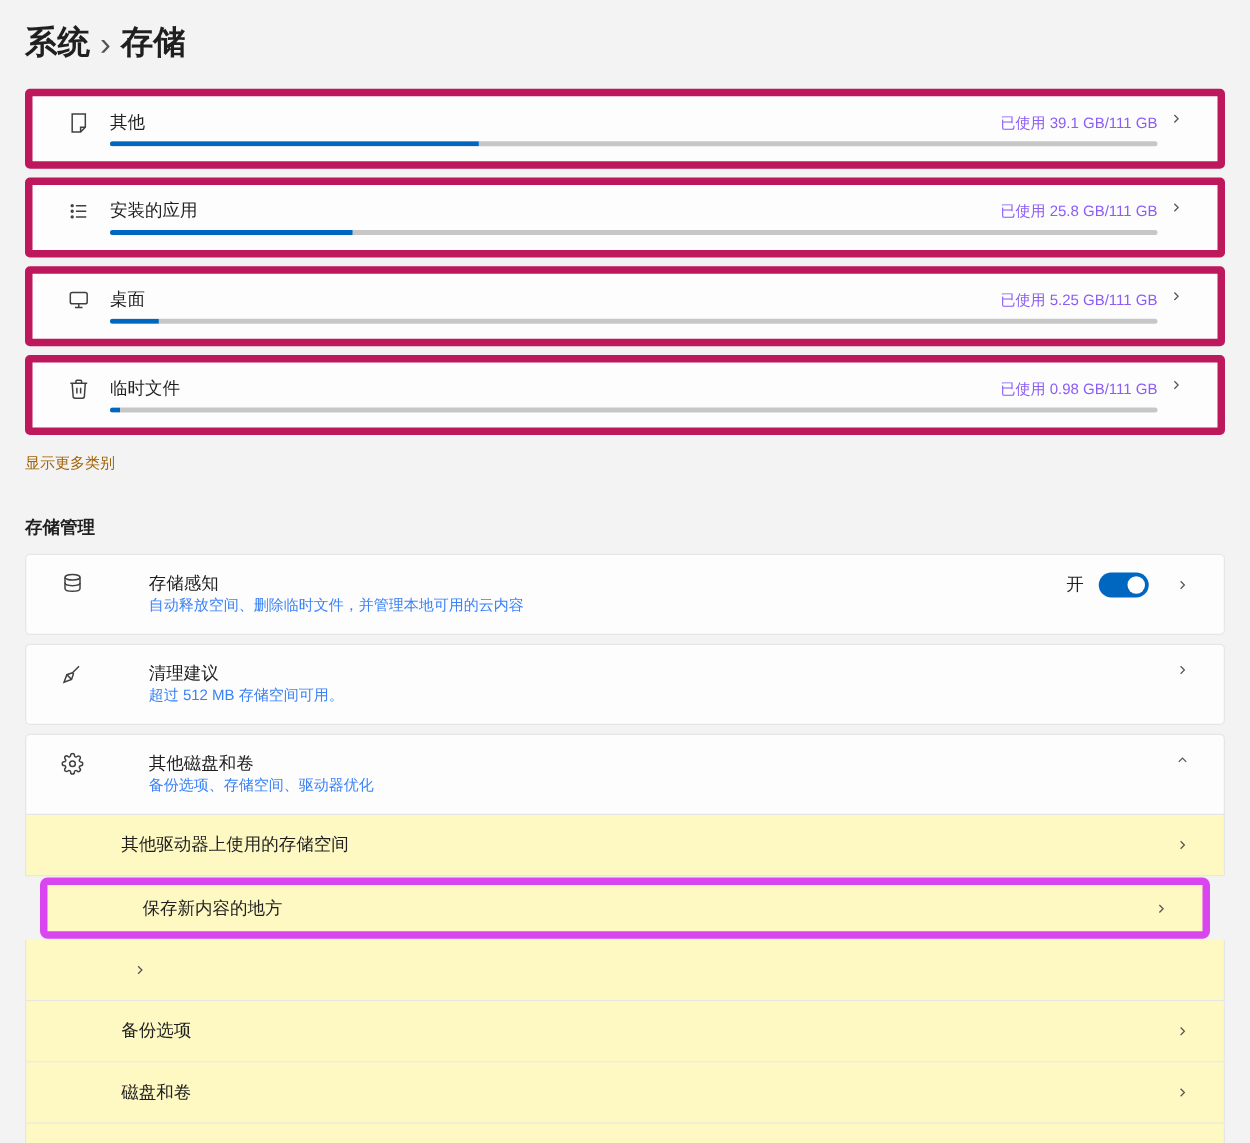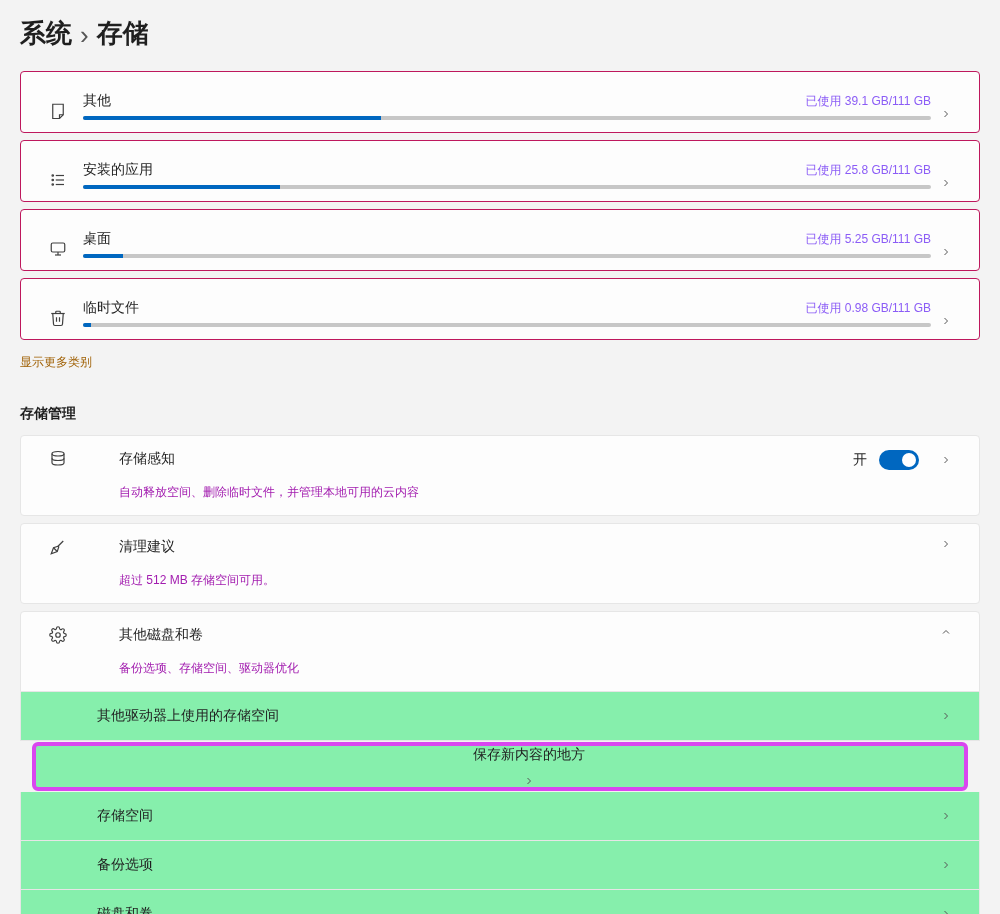--- a/index.html
+++ b/index.html
@@ -12,23 +12,23 @@
   .page { padding: 0 20px 20px 20px; }
   .breadcrumb {
     display: flex; align-items: flex-end;
     font-size: 26px; font-weight: 600;
     padding: 16px 0 20px 0;
   }
   .breadcrumb .sep { margin: 0 8px; font-weight: 400; color: #555; }
   .card-list { display: flex; flex-direction: column; gap: 7px; }
   .card {
     background: #fdfdfd;
-    border: 1px solid #be185d;
+    border: 6px solid #be185d;
     border-radius: 4px;
-    display: flex; align-items: flex-end;
+    display: flex; align-items: flex-start;
     padding: 12px 18px 12px 12px;
     min-height: 62px;
     cursor: pointer;
   }
   .card .icon-slot {
     width: 50px; display: flex; justify-content: center; align-items: center;
     color: #404040;
   }
   .card .content { flex: 1; display: flex; flex-direction: column; gap: 6px; }
   .card .row1 { display: flex; justify-content: space-between; align-items: baseline; }
@@ -42,40 +42,40 @@
   .link { color: #a16207; font-size: 12px; margin-top: 14px; display: inline-block; cursor: pointer; }
   .section-label { font-size: 14px; font-weight: 600; margin-top: 34px; margin-bottom: 12px; }
   .mgmt-card {
     background: #fdfdfd; border: 1px solid #e6e6e6; border-radius: 4px;
     display: flex; align-items: flex-start;
     padding: 14px 18px 14px 12px; min-height: 64px; cursor: pointer; gap: 36px;
   }
   .mgmt-card .icon-slot { width: 50px; display: flex; justify-content: center; color: #404040; }
   .mgmt-card .content { flex: 1; }
   .mgmt-card .title { font-size: 14px; }
-  .mgmt-card .sub { font-size: 12px; color: #a21caf; margin-top: 16px; }
+  .mgmt-card .sub { font-size: 12px; color: #3b82f6; margin-top: 0; }
   .mgmt-card .trailing { display: flex; align-items: center; gap: 12px; }
   .mgmt-card .chev { width: 30px; display: flex; justify-content: center; color: #555; }
   .toggle-label { font-size: 14px; }
   .toggle {
     width: 40px; height: 20px; background: #0067c0; border-radius: 10px; position: relative;
   }
   .toggle .knob {
     position: absolute; right: 3px; top: 3px; width: 14px; height: 14px; background: #fff; border-radius: 50%;
   }
   .sub-list { display: flex; flex-direction: column; gap: 0; margin-top: 0; }
   .sub-item {
-    background: #86efac; border: 1px solid #e6e6e6; border-top: none;
+    background: #fef9c3; border: 1px solid #e6e6e6; border-top: none;
     display: flex; align-items: center; padding: 0 18px 0 76px; height: 49px;
     font-size: 14px; cursor: pointer;
   }
   .sub-item .label { flex: 1; }
   .sub-item .chev { width: 30px; display: flex; justify-content: center; color: #555; }
   .sub-item.highlighted {
-    border: 4px solid #d946ef; border-radius: 6px; margin: 1px 12px; flex-direction: column;
+    border: 6px solid #d946ef; border-radius: 6px; margin: 1px 12px;
   }
   svg { display: block; }
 </style>
 </head>
 <body>
 
 <div class="page">
   <div class="breadcrumb">
     <span>系统</span>
     <span class="sep">›</span>
@@ -259,21 +259,20 @@
           </div>
           <div class="sub-item highlighted">
             <span class="label">保存新内容的地方</span>
             <span class="chev">
               <svg width="12" height="12" viewBox="0 0 24 24" fill="none" stroke="currentColor" stroke-width="2">
                 <polyline points="9 18 15 12 9 6"></polyline>
               </svg>
             </span>
           </div>
           <div class="sub-item">
-            <span class="label">存储空间</span>
             <span class="chev">
               <svg width="12" height="12" viewBox="0 0 24 24" fill="none" stroke="currentColor" stroke-width="2">
                 <polyline points="9 18 15 12 9 6"></polyline>
               </svg>
             </span>
           </div>
           <div class="sub-item">
             <span class="label">备份选项</span>
             <span class="chev">
               <svg width="12" height="12" viewBox="0 0 24 24" fill="none" stroke="currentColor" stroke-width="2">

